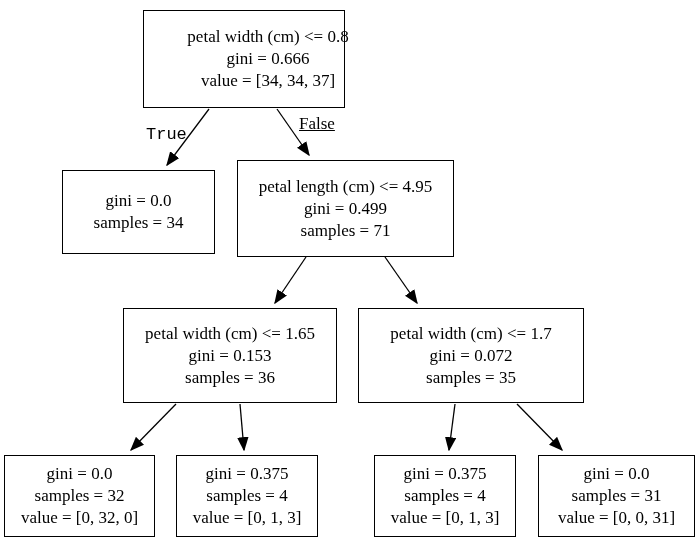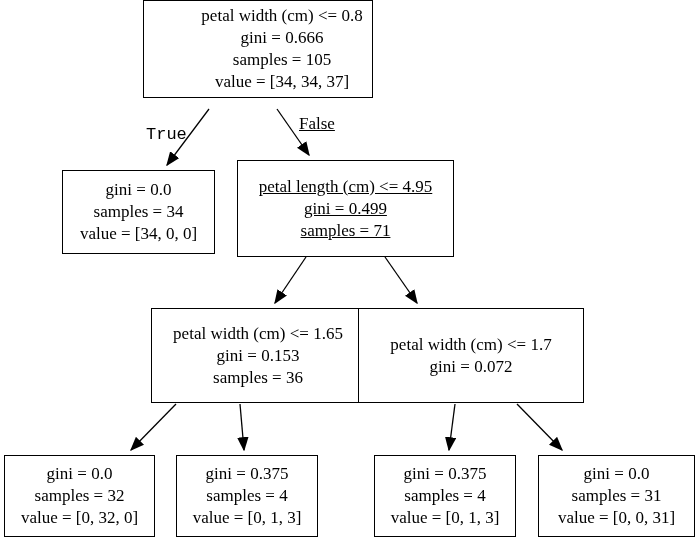--- a/index.html
+++ b/index.html
@@ -61,48 +61,47 @@
     <line x1="385" y1="257" x2="417" y2="303" stroke="#000000" stroke-width="1.3" marker-end="url(#arrow)"></line>
     <line x1="176" y1="404" x2="131" y2="450" stroke="#000000" stroke-width="1.3" marker-end="url(#arrow)"></line>
     <line x1="240" y1="404" x2="244" y2="450" stroke="#000000" stroke-width="1.3" marker-end="url(#arrow)"></line>
     <line x1="455" y1="404" x2="449" y2="450" stroke="#000000" stroke-width="1.3" marker-end="url(#arrow)"></line>
     <line x1="517" y1="404" x2="562" y2="450" stroke="#000000" stroke-width="1.3" marker-end="url(#arrow)"></line>
   </svg>
 
   <span class="edge-label" style="left:146px; top:125px;font-family:Liberation Mono, monospace;">True</span>
   <span class="edge-label" style="left:299px; top:114px;text-decoration:underline;">False</span>
 
-  <div class="node" style="left:143px; top:0; width:230px; height:98px;padding-left:48px;">
+  <div class="node" style="left:143px; top:10px; width:202px; height:98px;padding-left:48px;">
     <div>petal width (cm) &lt;= 0.8</div>
     <div>gini = 0.666</div>
-    <div>samples = 105</div>
     <div>value = [34, 34, 37]</div>
   </div>
 
   <div class="node" style="left:62px; top:170px; width:153px; height:84px;">
     <div>gini = 0.0</div>
     <div>samples = 34</div>
-    <div>value = [34, 0, 0]</div>
   </div>
 
-  <div class="node" style="left:237px; top:160px; width:217px; height:97px;text-decoration:underline;">
+  <div class="node" style="left:237px; top:160px; width:217px; height:97px;">
     <div>petal length (cm) &lt;= 4.95</div>
     <div>gini = 0.499</div>
     <div>samples = 71</div>
   </div>
 
-  <div class="node" style="left:123px; top:308px; width:214px; height:95px;margin-left:28px;">
+  <div class="node" style="left:123px; top:308px; width:214px; height:95px;">
     <div>petal width (cm) &lt;= 1.65</div>
     <div>gini = 0.153</div>
     <div>samples = 36</div>
   </div>
 
   <div class="node" style="left:358px; top:308px; width:226px; height:95px;">
     <div>petal width (cm) &lt;= 1.7</div>
     <div>gini = 0.072</div>
+    <div>samples = 35</div>
   </div>
 
   <div class="node" style="left:4px; top:455px; width:151px; height:82px;">
     <div>gini = 0.0</div>
     <div>samples = 32</div>
     <div>value = [0, 32, 0]</div>
   </div>
 
   <div class="node" style="left:176px; top:455px; width:142px; height:82px;">
     <div>gini = 0.375</div>

